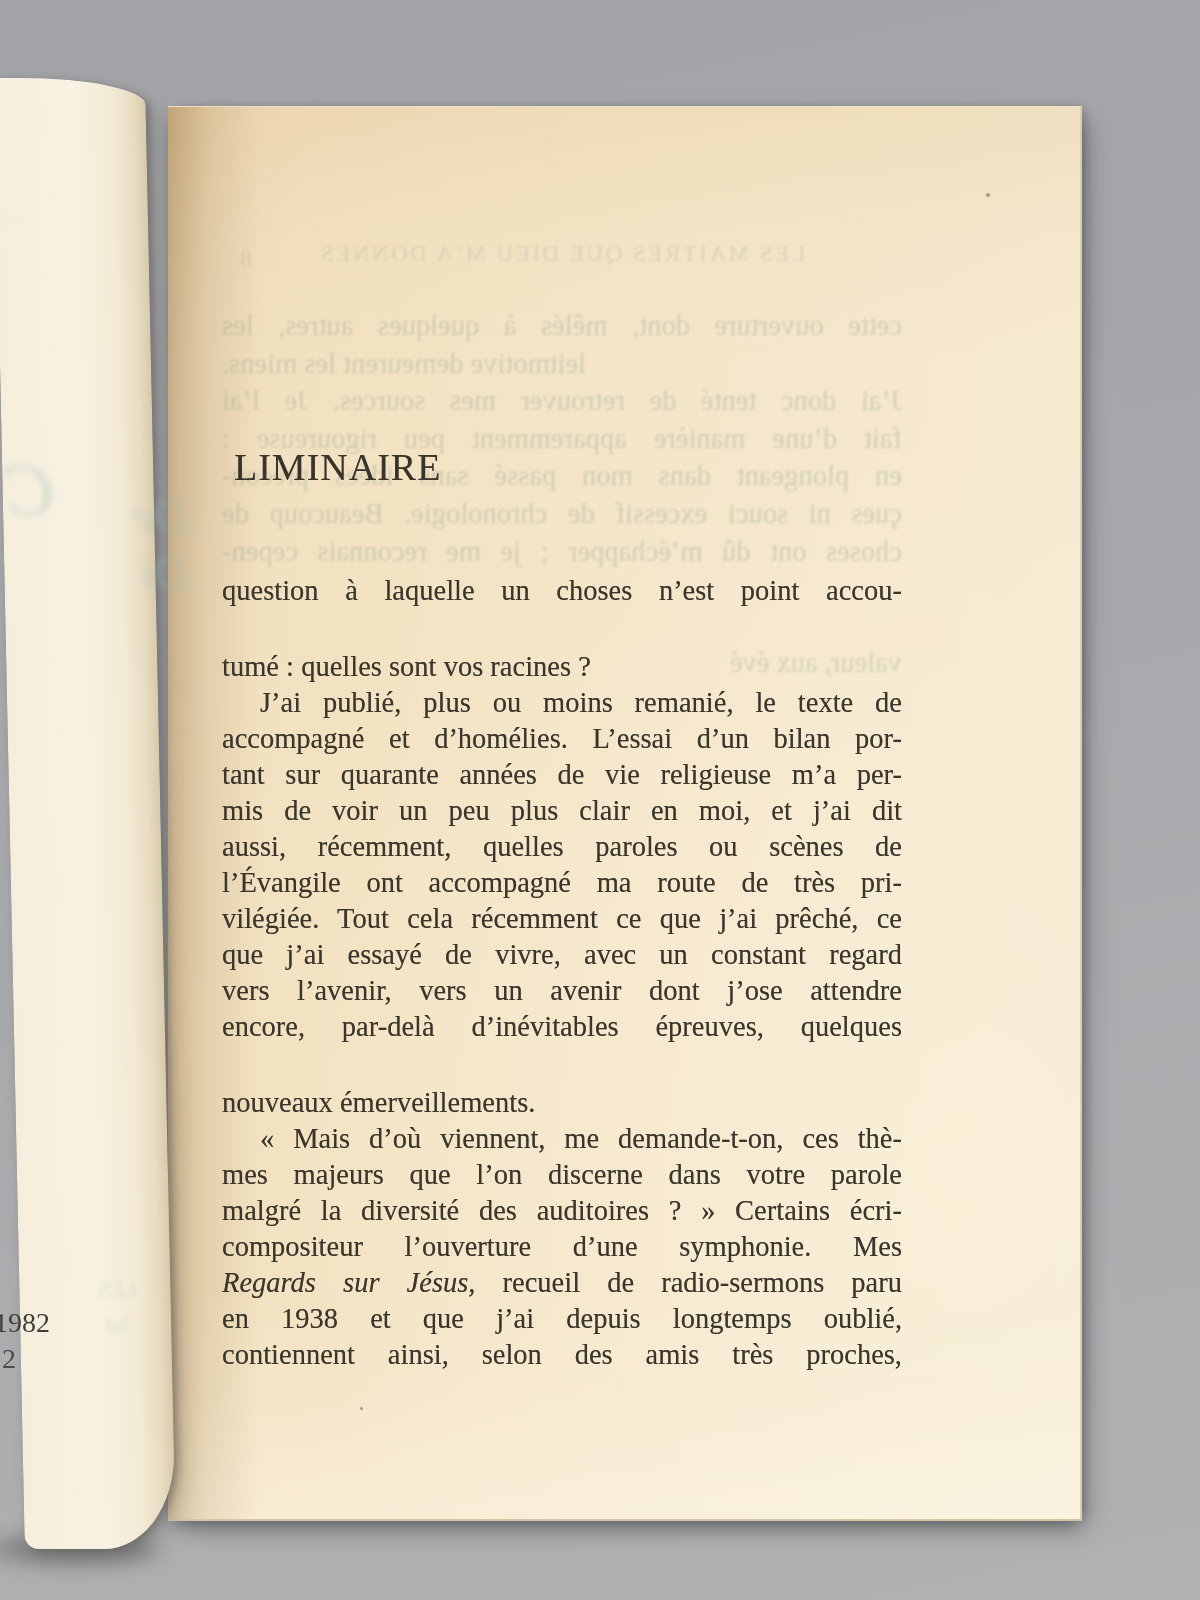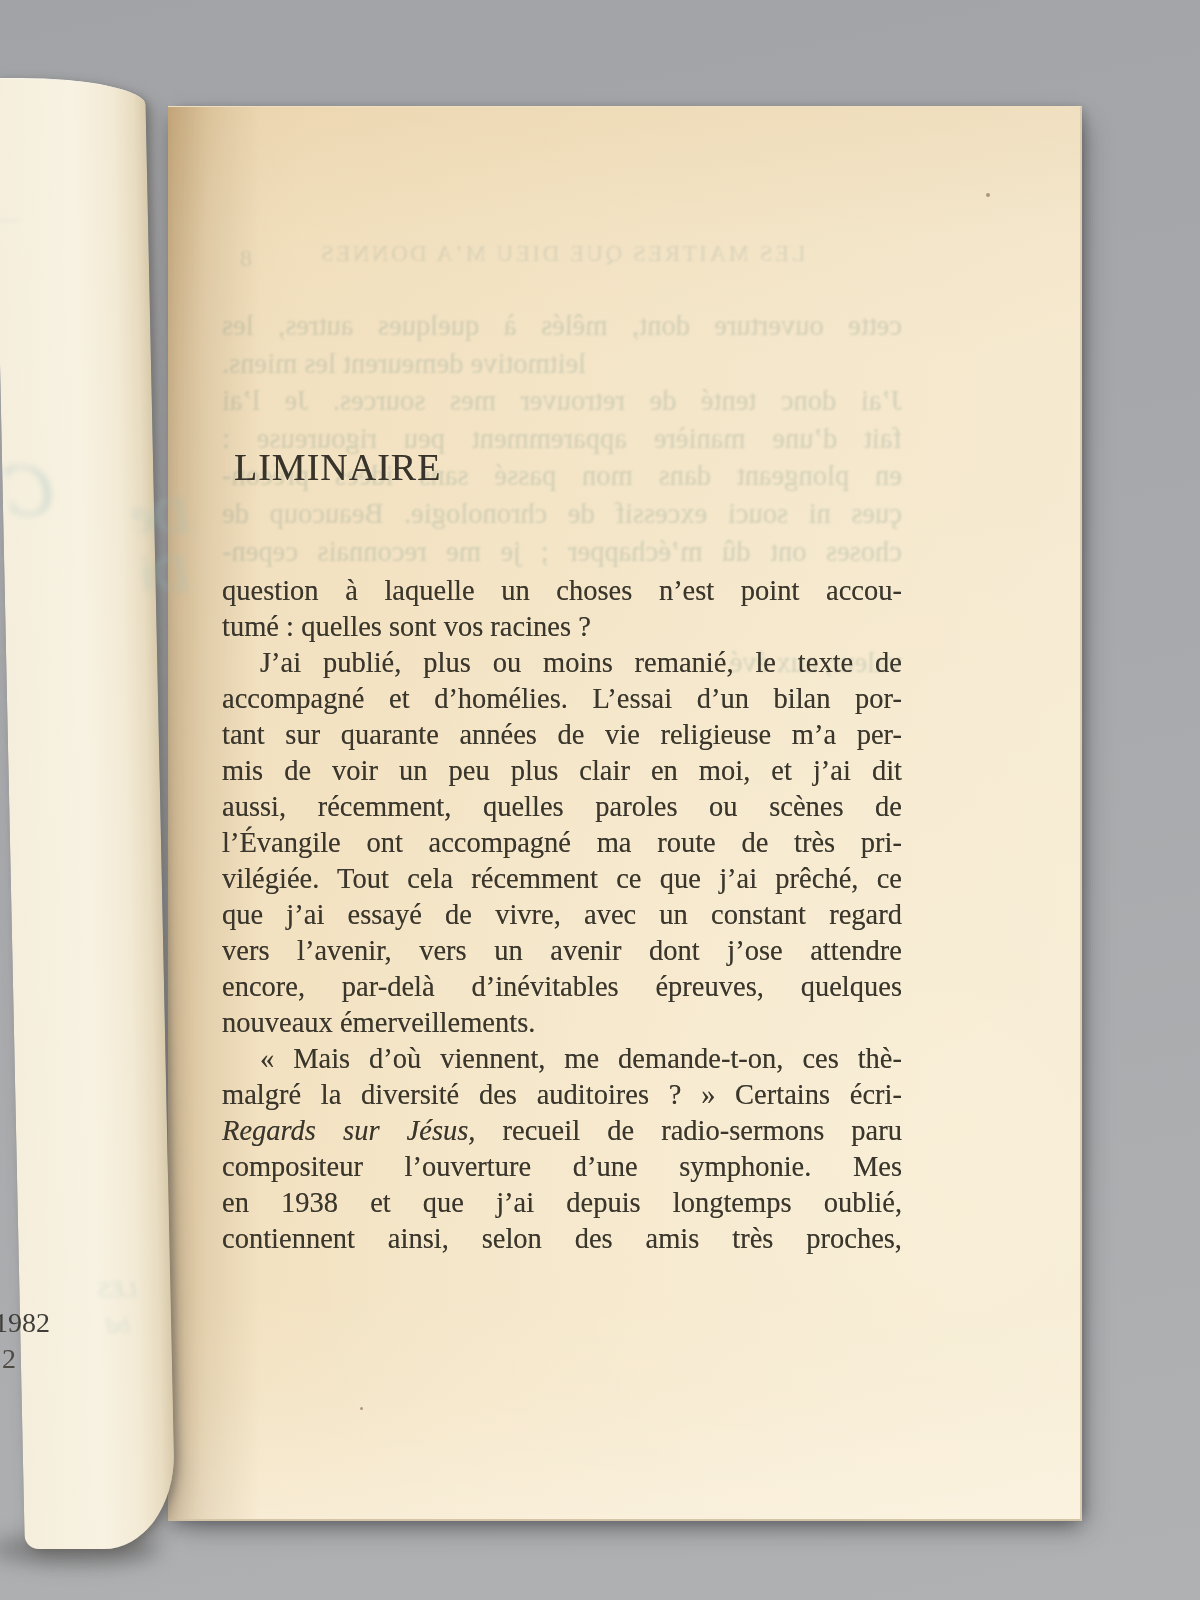--- a/index.html
+++ b/index.html
@@ -33,21 +33,21 @@
   .content{position:absolute;left:54px;top:0;width:680px;height:100%;}
   .chapter-title{position:absolute;top:338px;left:12px;width:100%;
     font-size:38px;letter-spacing:1px;color:#38342b;
     text-shadow:0 0 0.6px rgba(56,52,43,0.5);z-index:2;}
   .body-text{position:absolute;top:466px;left:0;width:680px;z-index:2;}
   .line{height:36px;line-height:36px;font-size:28.5px;color:#3a362c;
     text-align:justify;text-align-last:justify;text-justify:inter-word;
     white-space:normal;overflow:visible;
     text-shadow:0 0 0.6px rgba(58,54,44,0.55);}
   .line.ind{text-indent:38px;}
-  .line.nj{text-align-last:left;}
+  .line.nj{text-align-last:left;margin-top:40px;}
   .it{font-style:italic;}
 
   
   .ghost-layer{position:absolute;left:0;top:0;width:680px;height:100%;z-index:1;}
   .ghost-header{position:absolute;top:134px;left:0;width:100%;transform:scaleX(-1);
     font-size:23px;letter-spacing:2.5px;text-align:center;color:#90a296;opacity:0.26;
     filter:blur(1px);}
   .ghost-pn{position:absolute;top:138px;left:18px;transform:scaleX(-1);
     font-size:24px;color:#90a296;opacity:0.28;filter:blur(1px);}
   .ghost-line{position:absolute;left:0;width:680px;transform:scaleX(-1);
@@ -119,23 +119,24 @@
           <div class="line"><span>tant sur quarante années de vie religieuse m’a per-</span></div>
           <div class="line"><span>mis de voir un peu plus clair en moi, et j’ai dit</span></div>
           <div class="line"><span>aussi, récemment, quelles paroles ou scènes de</span></div>
           <div class="line"><span>l’Évangile ont accompagné ma route de très pri-</span></div>
           <div class="line"><span>vilégiée. Tout cela récemment ce que j’ai prêché, ce</span></div>
           <div class="line"><span>que j’ai essayé de vivre, avec un constant regard</span></div>
           <div class="line"><span>vers l’avenir, vers un avenir dont j’ose attendre</span></div>
           <div class="line"><span>encore, par-delà d’inévitables épreuves, quelques</span></div>
           <div class="line nj"><span>nouveaux émerveillements.</span></div>
           <div class="line ind"><span>« Mais d’où viennent, me demande-t-on, ces thè-</span></div>
+          <div class="line"><span>mes majeurs que l’on discerne dans votre parole</span></div>
           <div class="line"><span>malgré la diversité des auditoires ? » Certains écri-</span></div>
+          <div class="line"><span>compositeur l’ouverture d’une symphonie. Mes</span></div>
           <div class="line"><span class="it">Regards sur Jésus,</span><span> recueil de radio-sermons paru</span></div>
-          <div class="line"><span>compositeur l’ouverture d’une symphonie. Mes</span></div>
           <div class="line"><span>en 1938 et que j’ai depuis longtemps oublié,</span></div>
           <div class="line"><span>contiennent ainsi, selon des amis très proches,</span></div>
         </div>
     </div>
   </div>
 
   <div class="curl-drop"></div>
 
   <div class="page-left"></div>
 

